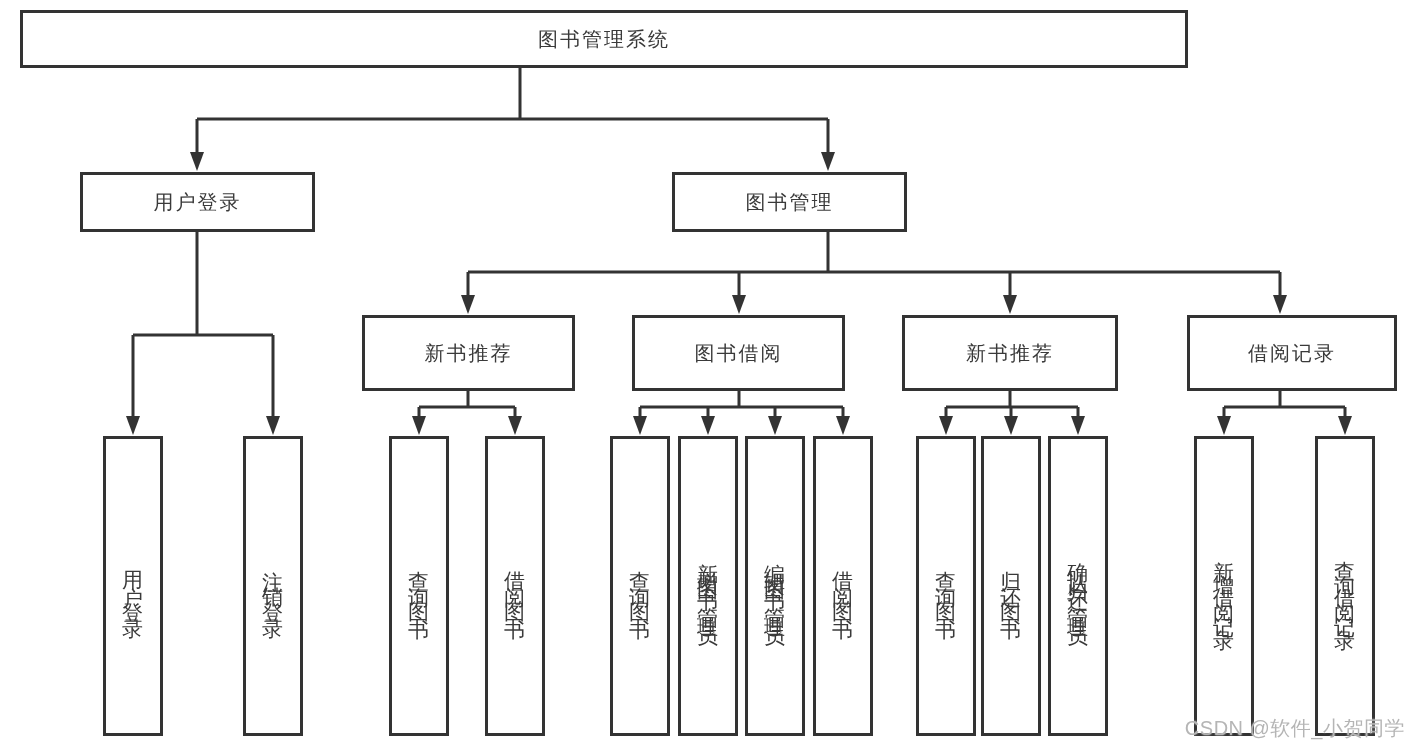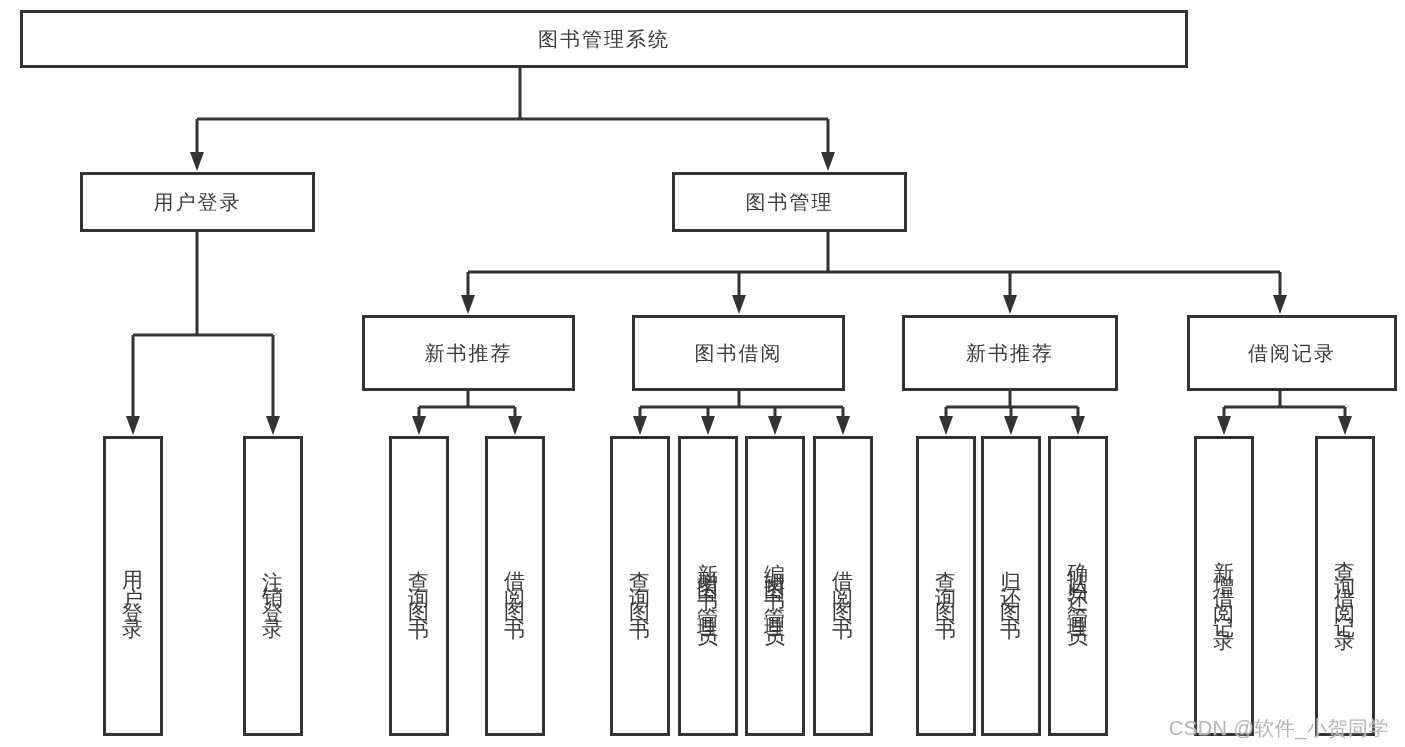--- a/index.html
+++ b/index.html
@@ -43,21 +43,21 @@
   }
   .node.v.mid span { letter-spacing: 14px; }
   .node.v.long span { letter-spacing: 9px; }
   
   .lvl1 { left: 20px; top: 10px; width: 1168px; height: 58px; justify-content: center; }
   .lvl2 { top: 172px; width: 235px; height: 60px; }
   .lvl3 { top: 315px; height: 76px; }
   .leaf { top: 436px; width: 60px; height: 300px; }
   #watermark {
     position: absolute;
-    right: 16px;
+    right: 0;
     bottom: 5px;
     font-size: 20px;
     color: #b5b5b5;
     letter-spacing: 0.5px;
     text-shadow: 0 0 2px #ffffff;
     white-space: nowrap;
   }
 </style>
 </head>
 <body>

